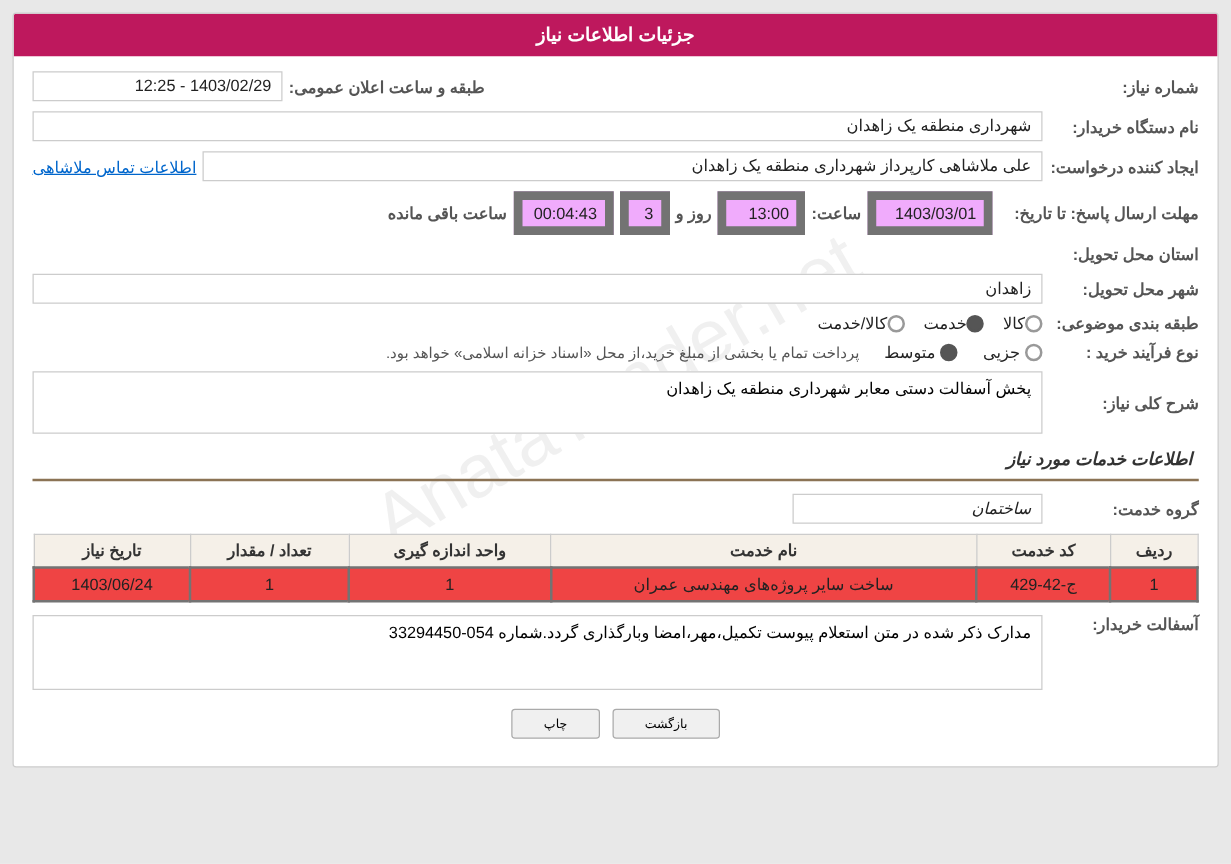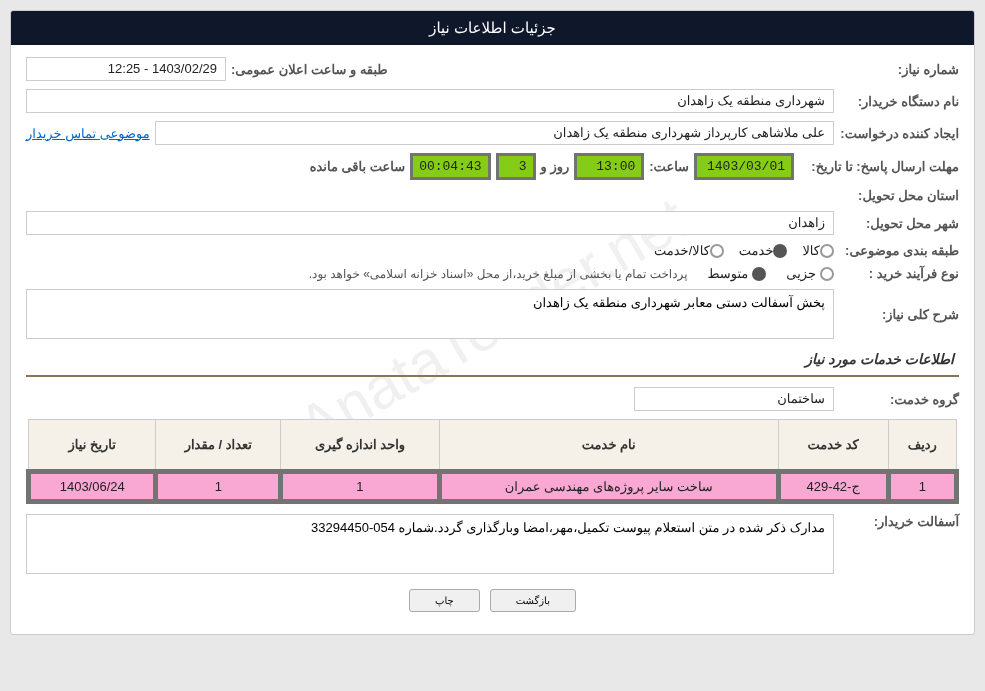--- a/index.html
+++ b/index.html
@@ -16,26 +16,26 @@
       background: #e8e8e8;
       padding: 10px;
     }
     .main-card {
       background: #fff;
       border: 1px solid #ccc;
       border-radius: 3px;
       overflow: hidden;
     }
     .card-header {
-      background: #0f172a;
+      background: #be185d;
       color: #fff;
       text-align: center;
       padding: 8px 15px;
       font-size: 15px;
-      font-weight: normal;
+      font-weight: bold;
     }
     .card-body {
       padding: 12px 15px;
     }
     .info-row {
       display: flex;
       align-items: center;
       margin-bottom: 8px;
       gap: 5px;
     }
@@ -57,25 +57,24 @@
     .link-blue { color: #0066cc; text-decoration: underline; cursor: pointer; }
     
     .row-flex {
       display: flex;
       align-items: center;
       gap: 5px;
       margin-bottom: 8px;
     }
     .small-label { white-space: nowrap; font-weight: bold; color: #555; }
     .small-box {
-      border: 3px solid #737373;
+      border: 7px solid #737373;
       padding: 3px 6px;
       min-height: 24px;
-      background: #84cc16;
-      font-family: Liberation Mono, monospace;
+      background: #f0abfc;
     }
     
     .radio-group {
       display: flex;
       align-items: center;
       gap: 15px;
       flex: 1;
     }
     .radio-item {
       display: flex;
@@ -119,30 +118,30 @@
     }
     
     table.data-table {
       width: 100%;
       border-collapse: collapse;
       margin-bottom: 10px;
     }
     table.data-table th {
       background: #f5f0e8;
       border: 1px solid #ccc;
-      padding: 17px 8px;
+      padding: 5px 8px;
       text-align: center;
       font-weight: bold;
       color: #333;
     }
     table.data-table td {
-      border: 5px solid #737373;
+      border: 2px solid #737373;
       padding: 5px 8px;
       text-align: center;
-      background: #f9a8d4;
+      background: #ef4444;
     }
     
     .btn-row {
       display: flex;
       justify-content: center;
       gap: 10px;
       margin-top: 15px;
       margin-bottom: 10px;
     }
     .btn {
@@ -197,21 +196,21 @@
       </div>
 
       <div class="info-row">
         <span class="label">نام دستگاه خریدار:</span>
         <div class="value-box">شهرداری منطقه یک زاهدان</div>
       </div>
 
       <div class="info-row">
         <span class="label">ایجاد کننده درخواست:</span>
         <div class="value-box" style="flex:2;">علی ملاشاهی کارپرداز شهرداری منطقه یک زاهدان</div>
-        <span class="link-blue">موضوعی تماس خریدار</span>
+        <span class="link-blue">اطلاعات تماس ملاشاهی</span>
       </div>
 
       <div class="info-row">
         <span class="label" style="min-width:160px;">مهلت ارسال پاسخ: تا تاریخ:</span>
         <div class="small-box" style="min-width:100px;">1403/03/01</div>
         <span class="small-label">ساعت:</span>
         <div class="small-box" style="min-width:70px;">13:00</div>
         <span class="small-label">روز و</span>
         <div class="small-box" style="min-width:40px;">3</div>
         <div class="small-box" style="min-width:80px;">00:04:43</div>
@@ -263,21 +262,21 @@
           <span class="label">شرح کلی نیاز:</span>
           <textarea class="textarea-box" readonly="" style="height: 50px; font-family: Tahoma, Arial, sans-serif; font-size: 13px; direction: rtl;">پخش آسفالت دستی معابر شهرداری منطقه یک زاهدان</textarea>
         </div>
       </div>
 
       <div class="section-header">اطلاعات خدمات مورد نیاز</div>
       <hr class="section-divider">
 
       <div class="info-row">
         <span class="label">گروه خدمت:</span>
-        <div class="value-box" style="max-width:200px;">ساختمان</div>
+        <div class="value-box" style="max-width:200px;font-style:italic;">ساختمان</div>
       </div>
 
       <table class="data-table">
         <thead>
           <tr>
             <th>ردیف</th>
             <th>کد خدمت</th>
             <th>نام خدمت</th>
             <th>واحد اندازه گیری</th>
             <th>تعداد / مقدار</th>

